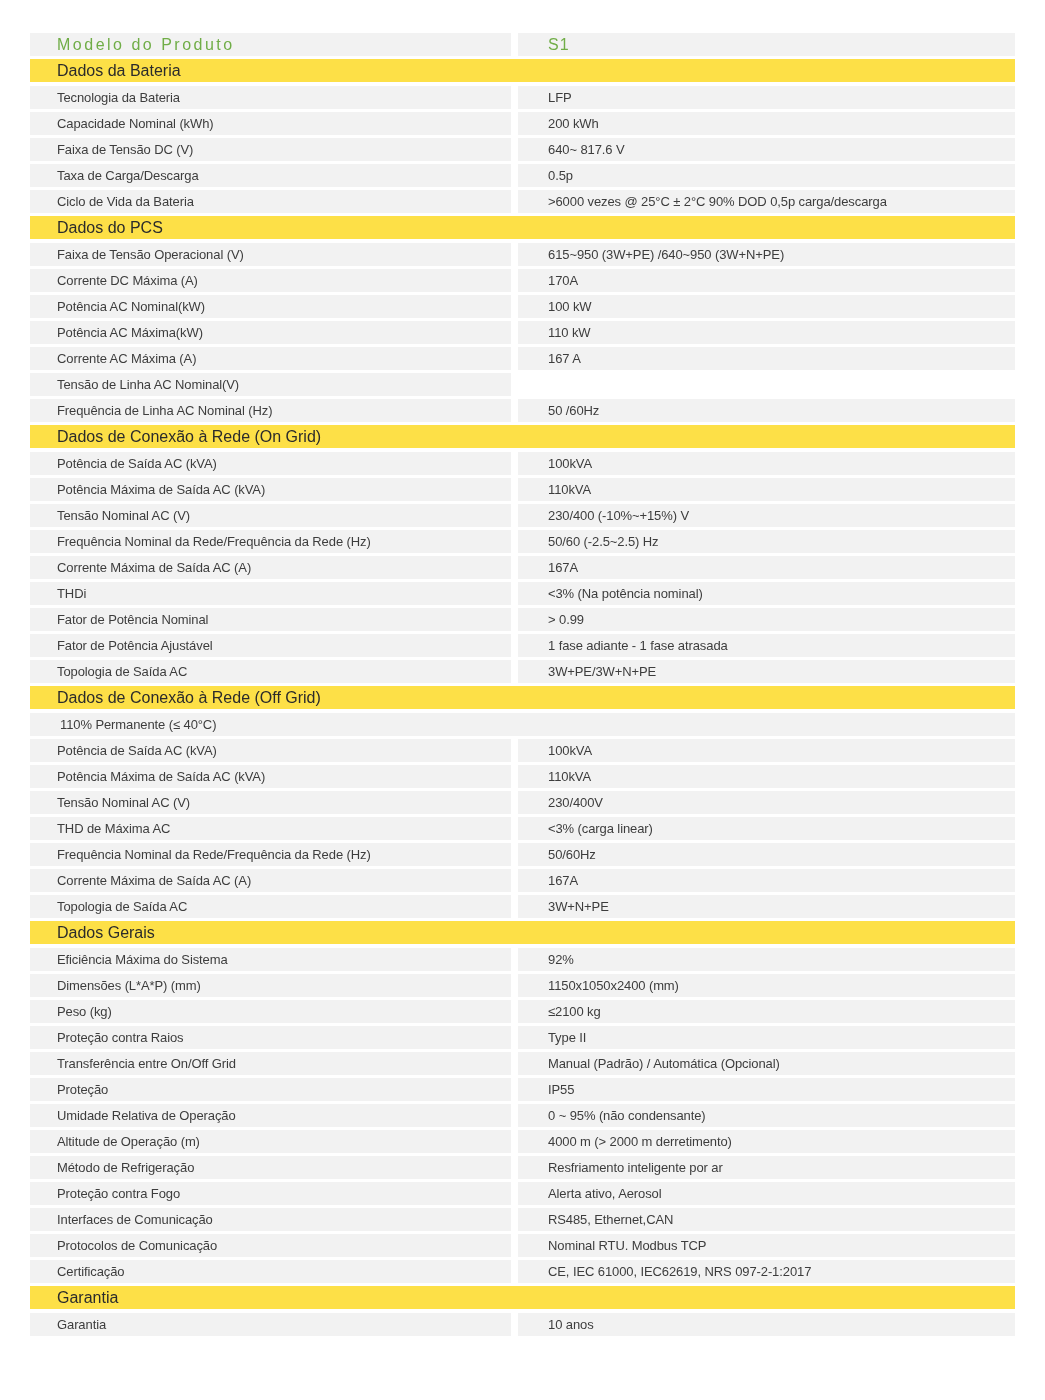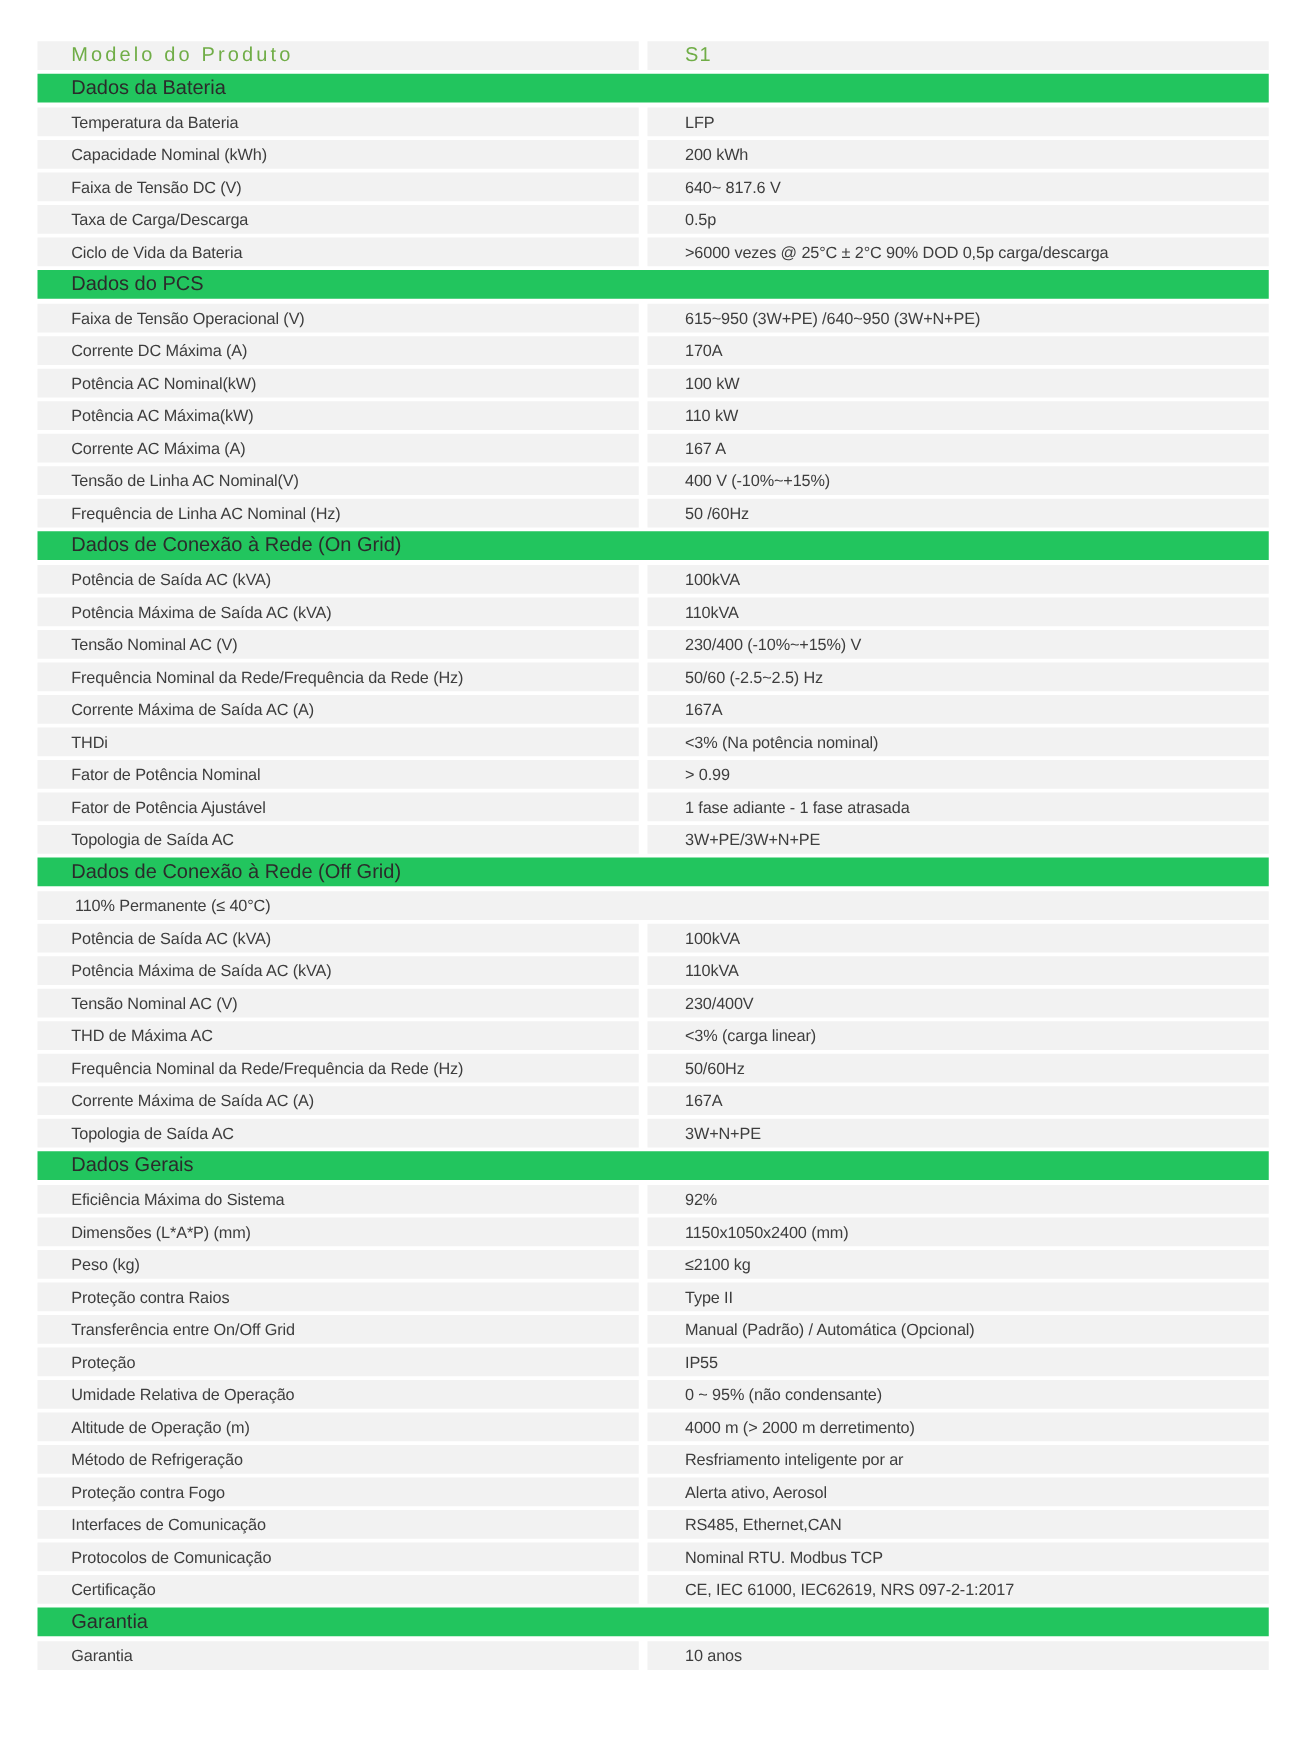--- a/index.html
+++ b/index.html
@@ -52,41 +52,41 @@
     letter-spacing: 2.5px;
   }
   .header-row .cell.right {
     letter-spacing: 1px;
   }
   .band {
     height: 23px;
     margin: 3px 0 4px 0;
     padding-left: 27px;
     width: 958px;
-    background: #22c55e;
+    background: #fde047;
     display: flex;
     align-items: center;
     font-size: 16px;
     color: #2b2b2b;
     white-space: nowrap;
   }
 </style>
 </head>
 <body>
 
 <div class="sheet">
 
   <div class="row header-row">
     <div class="cell left">Modelo do Produto</div>
     <div class="cell right">S1</div>
   </div>
 
   <div class="band">Dados da Bateria</div>
   <div class="row">
-    <div class="cell left">Temperatura da Bateria</div>
+    <div class="cell left">Tecnologia da Bateria</div>
     <div class="cell right">LFP</div>
   </div>
   <div class="row">
     <div class="cell left">Capacidade Nominal (kWh)</div>
     <div class="cell right">200 kWh</div>
   </div>
   <div class="row">
     <div class="cell left">Faixa de Tensão DC (V)</div>
     <div class="cell right">640~ 817.6 V</div>
   </div>
@@ -115,21 +115,20 @@
   <div class="row">
     <div class="cell left">Potência AC Máxima(kW)</div>
     <div class="cell right">110 kW</div>
   </div>
   <div class="row">
     <div class="cell left">Corrente AC Máxima (A)</div>
     <div class="cell right">167 A</div>
   </div>
   <div class="row">
     <div class="cell left">Tensão de Linha AC Nominal(V)</div>
-    <div class="cell right">400 V (-10%~+15%)</div>
   </div>
   <div class="row">
     <div class="cell left">Frequência de Linha AC Nominal (Hz)</div>
     <div class="cell right">50 /60Hz</div>
   </div>
 
   <div class="band">Dados de Conexão à Rede (On Grid)</div>
   <div class="row">
     <div class="cell left">Potência de Saída AC (kVA)</div>
     <div class="cell right">100kVA</div>

